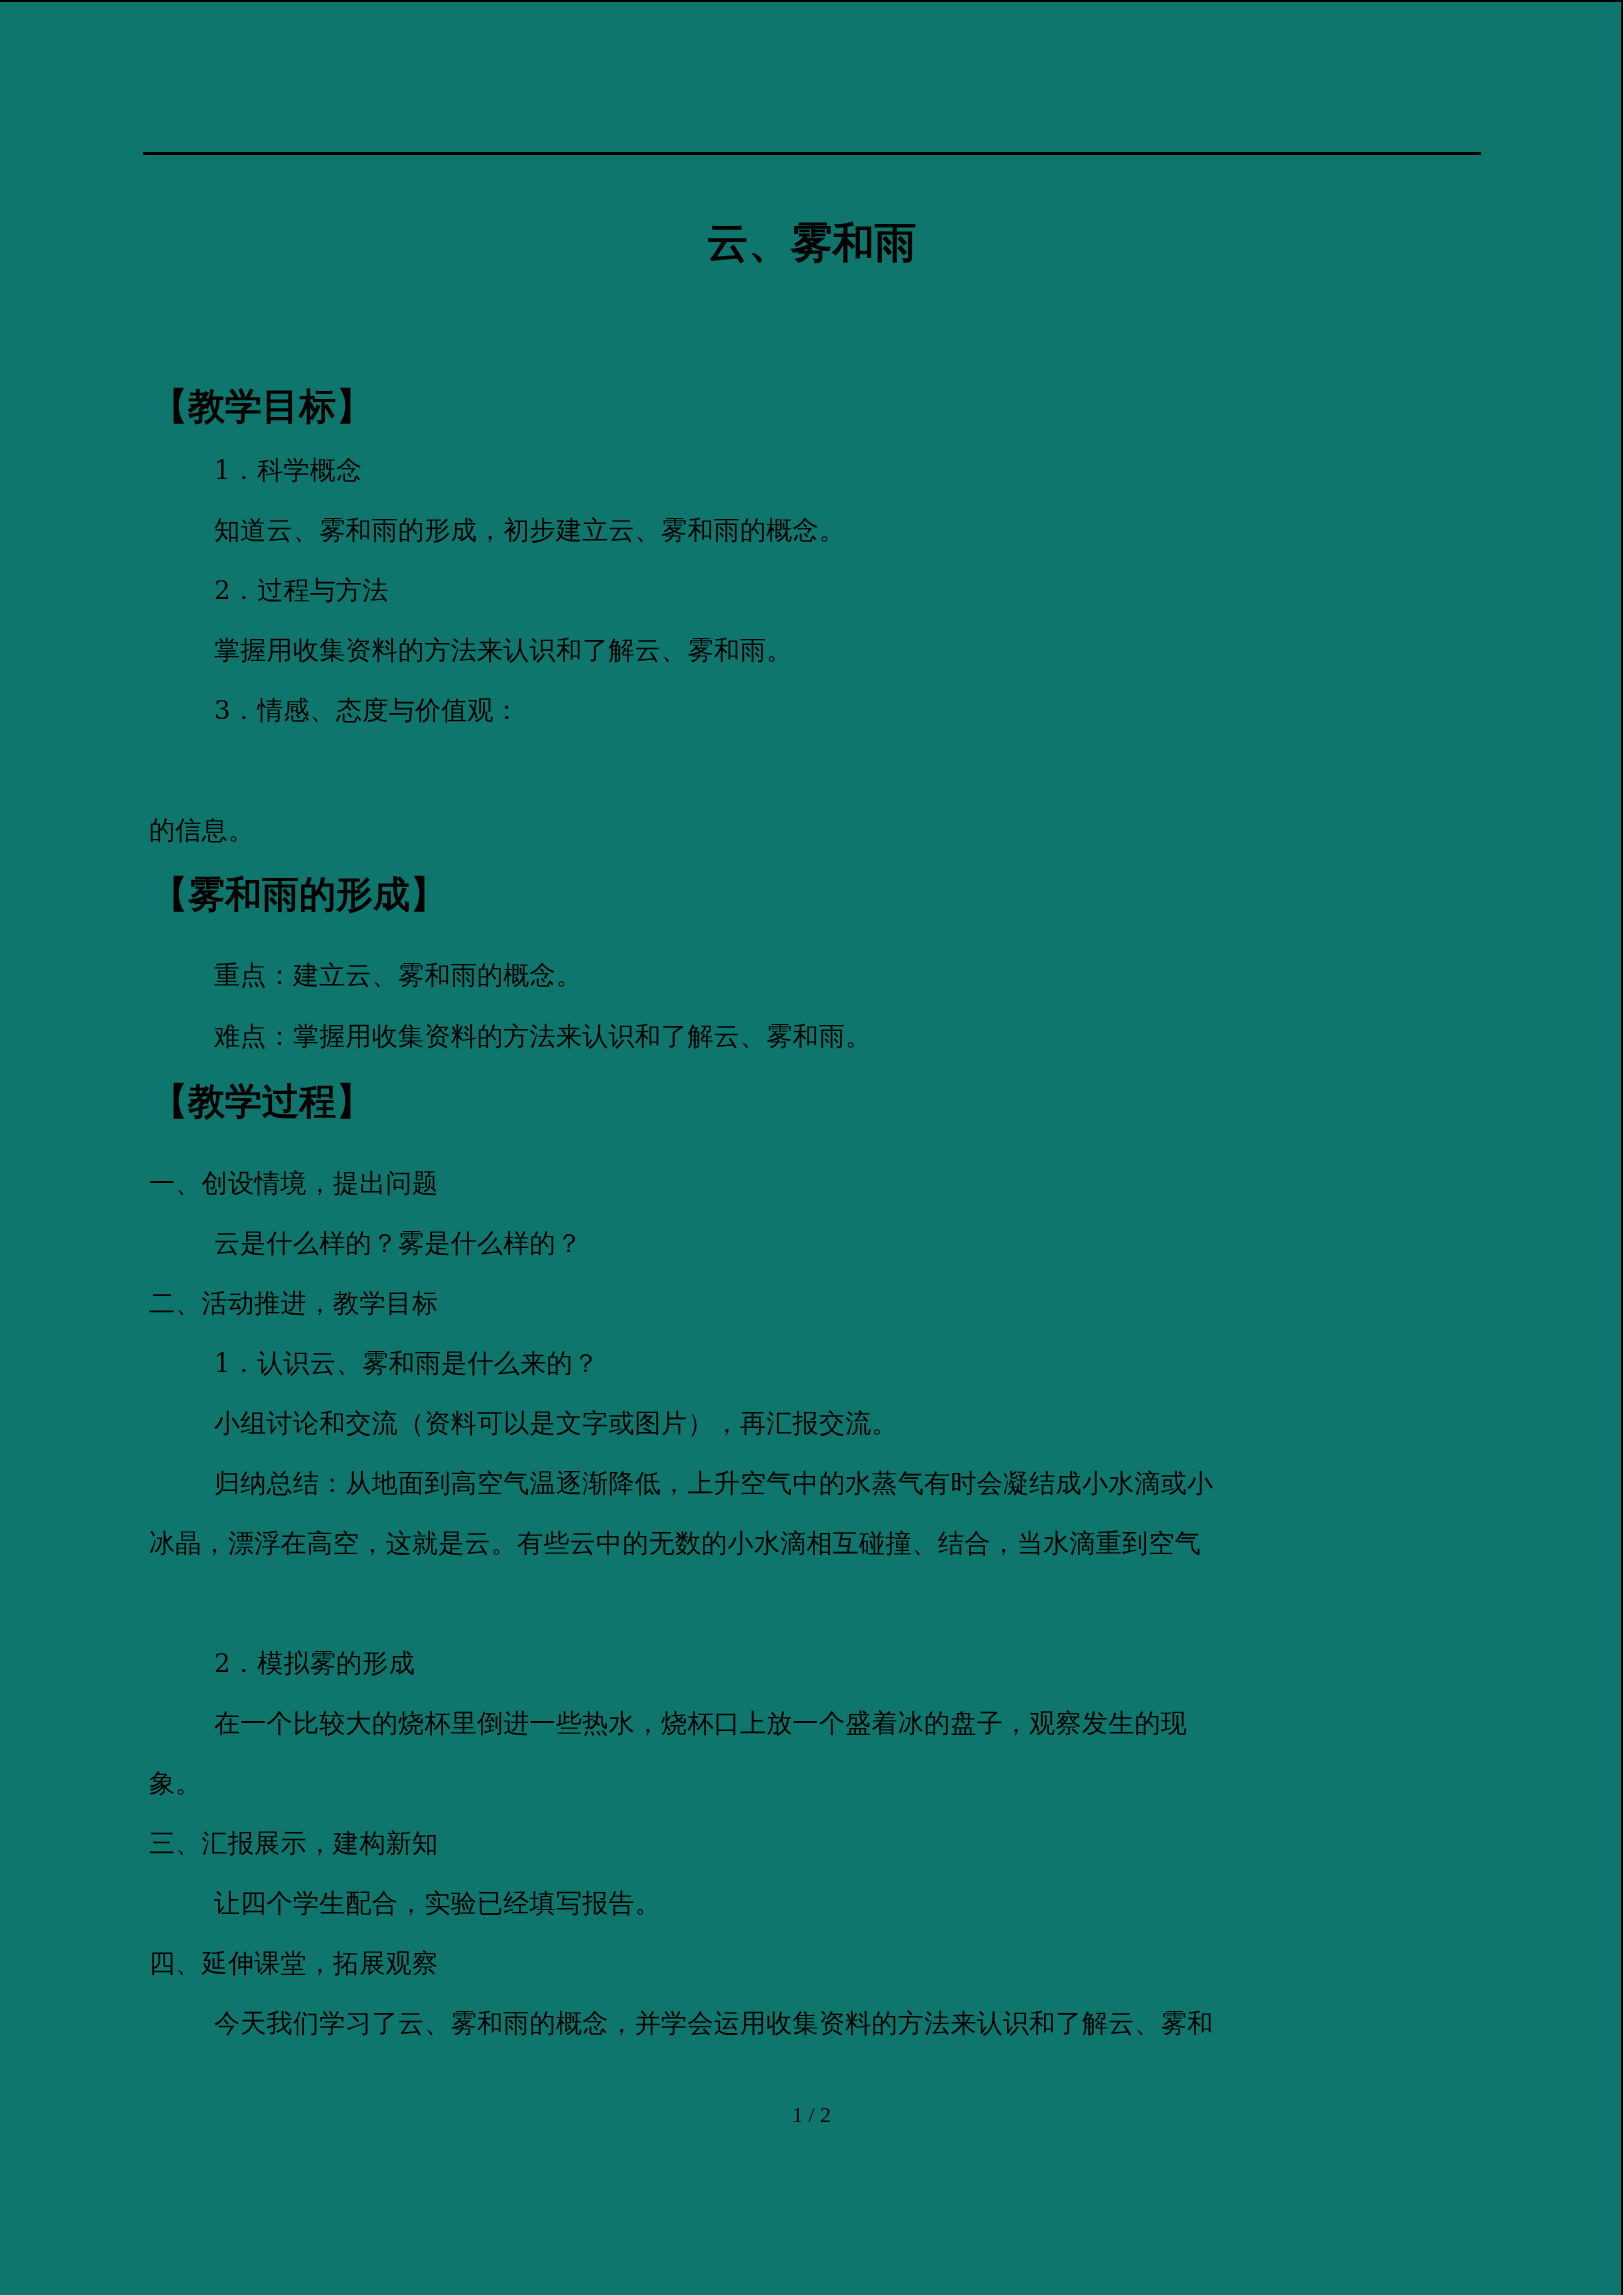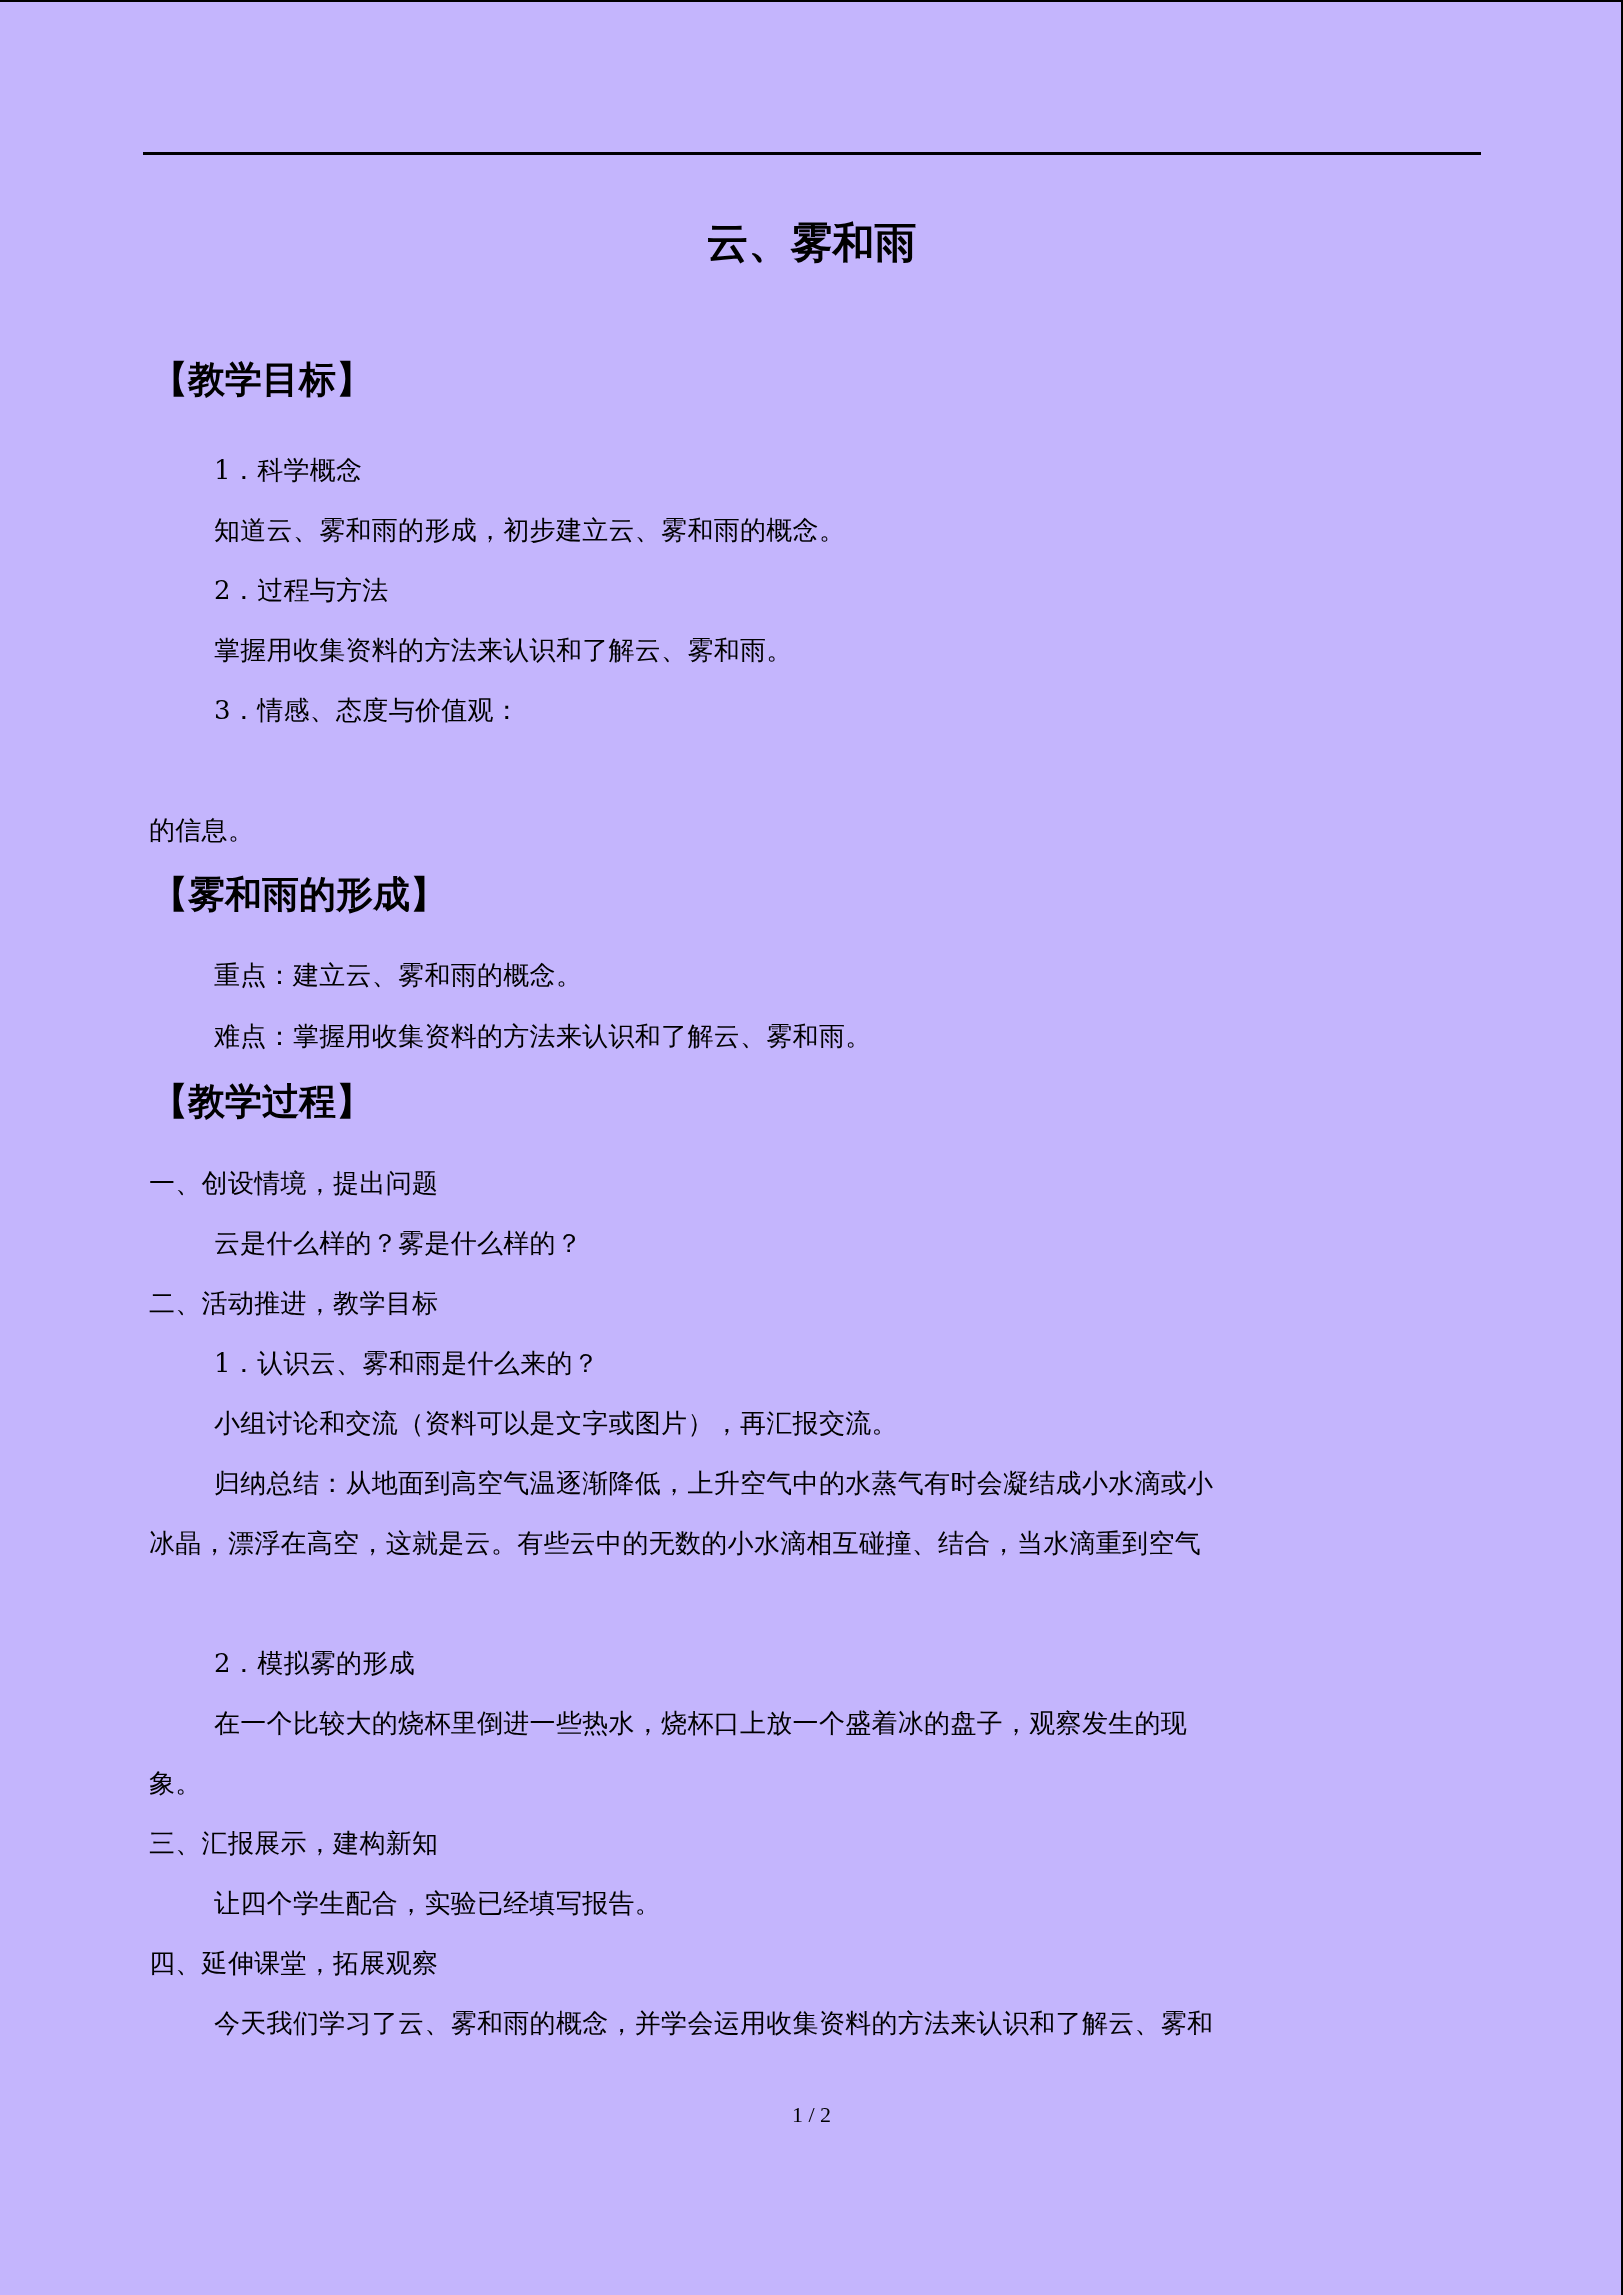--- a/index.html
+++ b/index.html
@@ -14,21 +14,21 @@
       overflow: hidden;
       font-family: "DejaVu Serif", "Liberation Serif", serif;
       color: #000000;
     }
     .page {
       position: absolute;
       left: 0;
       top: 0;
       width: 1623px;
       height: 2295px;
-      background: #c4b5fd;
+      background: #0f766e;
       box-sizing: border-box;
       border-top: 2px solid #000000;
       border-right: 2px solid #000000;
     }
     .header-rule {
       position: absolute;
       left: 143px;
       top: 150px;
       width: 1338px;
       height: 2.7px;
@@ -82,21 +82,21 @@
   </style>
 </head>
 <body>
 
 <div class="page">
 
   <div class="header-rule"></div>
 
   <div class="title" style="top:213px">云、雾和雨</div>
 
-  <div class="heading" style="top:354px">【教学目标】</div>
+  <div class="heading" style="top:381px">【教学目标】</div>
   <div class="line indent" style="top:448px">1．科学概念</div>
   <div class="line indent" style="top:508px">知道云、雾和雨的形成，初步建立云、雾和雨的概念。</div>
   <div class="line indent" style="top:568px">2．过程与方法</div>
   <div class="line indent" style="top:628px">掌握用收集资料的方法来认识和了解云、雾和雨。</div>
   <div class="line indent" style="top:688px">3．情感、态度与价值观：</div>
   <div class="line flush" style="top:808px">的信息。</div>
 
   <div class="heading" style="top:869px">【雾和雨的形成】</div>
   <div class="line indent" style="top:953px">重点：建立云、雾和雨的概念。</div>
   <div class="line indent" style="top:1014px">难点：掌握用收集资料的方法来认识和了解云、雾和雨。</div>

